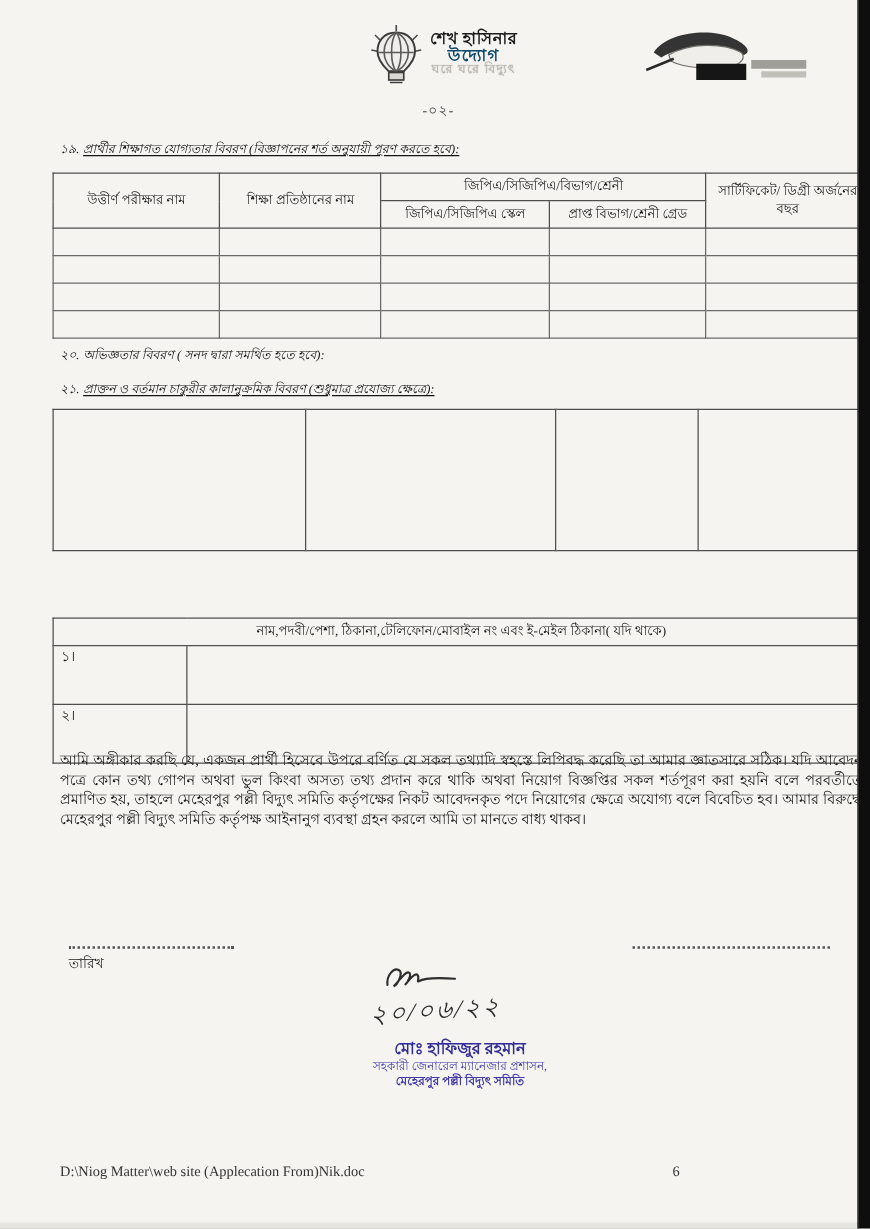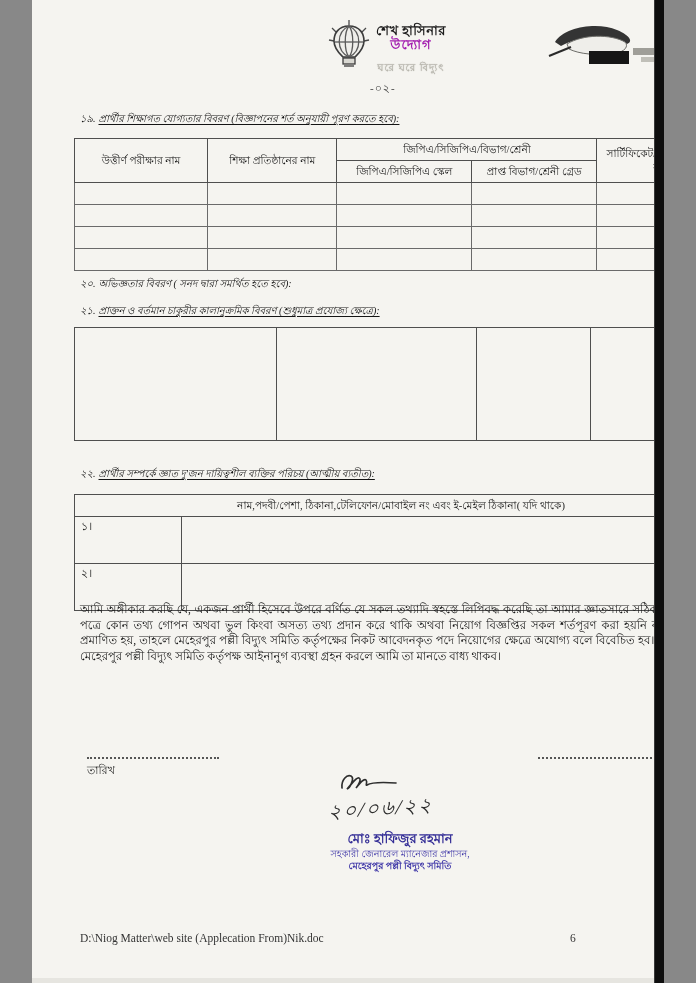--- a/index.html
+++ b/index.html
@@ -1,18 +1,18 @@
 <!DOCTYPE html>
 <html lang="bn"><head>
 <meta charset="utf-8">
 <style>
   html,body{margin:0;padding:0;background:#888;}
   .page{
     position:relative;
-    width:632px;height:983px;
+    width:696px;height:983px;
     margin:0 auto;
     background:#f5f4f0;
     font-family:"Liberation Serif","DejaVu Serif",serif;
     color:#222;
     overflow:hidden;
   }
   
   .scan-edge{
     position:absolute;top:0;right:0;width:9px;height:983px;
     background:#0e0e0e;border-left:1px solid #3a3a3a;z-index:50;
@@ -21,22 +21,22 @@
     position:absolute;left:0;bottom:0;width:100%;height:5px;
     background:#e6e5e0;z-index:40;
   }
 
   .abs{position:absolute;}
 
   
   .bulb-wrap{left:294px;top:18px;}
   .logo-text{left:344px;top:24px;line-height:1.05;}
   .logo-line1{font-size:13px;font-weight:bold;color:#1c1c1c;letter-spacing:.5px;}
-  .logo-line2{font-size:13px;font-weight:bold;color:#a21caf;text-align:center;letter-spacing:1px;}
-  .logo-line3{font-size:10px;color:#b9b7ae;text-align:center;margin-top:12px;
+  .logo-line2{font-size:13px;font-weight:bold;color:#0c4a6e;text-align:center;letter-spacing:1px;}
+  .logo-line3{font-size:10px;color:#b9b7ae;text-align:center;margin-top:0;
     text-shadow:0 0 1px #9b9a92;letter-spacing:1px;}
   .right-logo{left:505px;top:20px;}
   .page-marker{left:338px;top:80px;font-size:11px;color:#3b3b3b;letter-spacing:1px;}
 
   
   .sec{left:48px;font-size:10px;color:#141414;white-space:nowrap;font-style:italic;}
   .sec .num{margin-right:3px;}
   .sec .t-u{text-decoration:underline;text-underline-offset:2px;}
   .sec19{top:111px;}
   .sec20{top:276px;}
@@ -205,23 +205,20 @@
     <tbody>
     <tr class="big-row">
           <td></td>
           <td></td>
           <td></td>
           <td></td>
         </tr>
   </tbody>
     </table>
 
-  <div class="abs sec sec22">
-    <span class="num">২২.</span><span class="t-u">প্রার্থীর সম্পর্কে জ্ঞাত দু'জন দায়িত্বশীল ব্যক্তির পরিচয় (আত্মীয় ব্যতীত):</span>
-  </div>
 
   <table class="doc-table ref-table">
     <colgroup>
         <col style="width:16.4%">
         <col style="width:83.6%">
       </colgroup>
     <tbody>
         <tr>
       <th colspan="2">নাম,পদবী/পেশা, ঠিকানা,টেলিফোন/মোবাইল নং এবং ই-মেইল ঠিকানা( যদি থাকে)</th>
     </tr>

